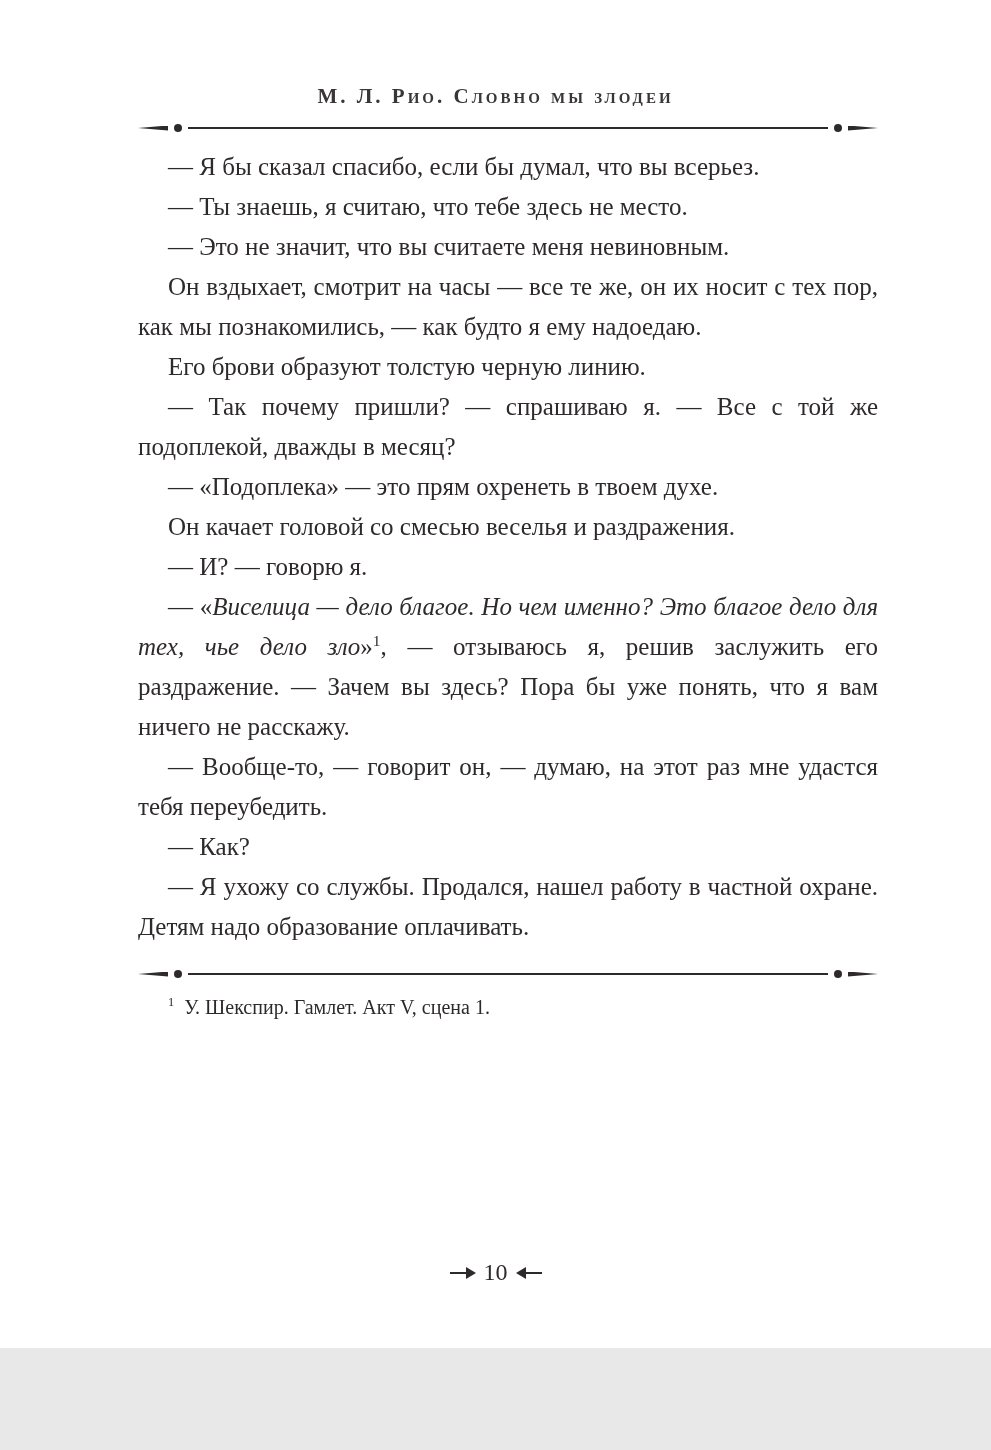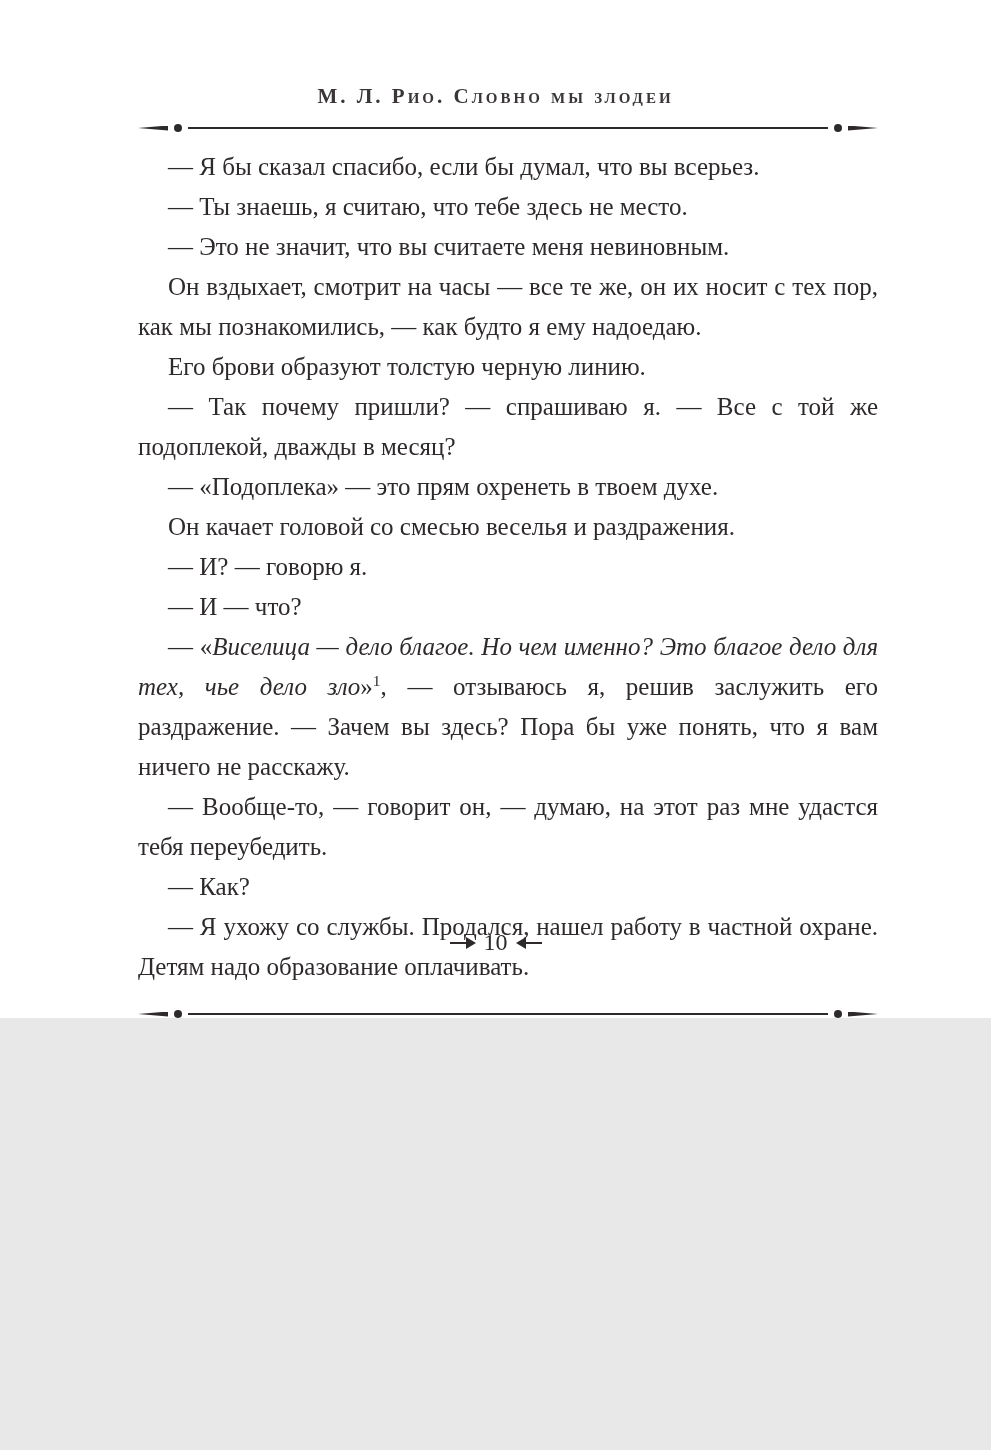--- a/index.html
+++ b/index.html
@@ -3,21 +3,21 @@
 <meta charset="utf-8">
 <style>
   html, body {
     margin: 0;
     padding: 0;
     background: #e8e8e8;
   }
   .page {
     position: relative;
     width: 991px;
-    height: 1018px;
+    height: 1348px;
     margin: 0 auto;
     background: #ffffff;
     font-family: "Liberation Serif", "DejaVu Serif", serif;
     color: #2e2a2b;
     box-sizing: border-box;
     overflow: hidden;
   }
   
   .running-head {
     padding-top: 84px;
@@ -132,21 +132,20 @@
   <div class="page-body">
       <p><span>— Я бы сказал спасибо, если бы думал, что вы всерьез.</span></p>
       <p><span>— Ты знаешь, я считаю, что тебе здесь не место.</span></p>
       <p><span>— Это не значит, что вы считаете меня невиновным.</span></p>
       <p><span>Он вздыхает, смотрит на часы — все те же, он их носит с тех пор, как мы познакомились, — как будто я ему надоедаю.</span></p>
       <p><span>Его брови образуют толстую черную линию.</span></p>
       <p><span>— Так почему пришли? — спрашиваю я. — Все с той же подоплекой, дважды в месяц?</span></p>
       <p><span>— «Подоплека» — это прям охренеть в твоем духе.</span></p>
       <p><span>Он качает головой со смесью веселья и раздражения.</span></p>
       <p><span>— И? — говорю я.</span></p>
-      <p><span>— И — что?</span></p>
       <p><span>— «</span><span class="italic">Виселица — дело благое. Но чем именно? Это благое дело для тех, чье дело зло</span><span>»</span><sup>1</sup><span>, — отзываюсь я, решив заслужить его раздражение. — Зачем вы здесь? Пора бы уже понять, что я вам ничего не расскажу.</span></p>
       <p><span>— Вообще-то, — говорит он, — думаю, на этот раз мне удастся тебя переубедить.</span></p>
       <p><span>— Как?</span></p>
       <p><span>— Я ухожу со службы. Продался, нашел работу в частной охране. Детям надо образование оплачивать.</span></p>
     </div>
 
   <div class="divider footnote-divider">
     <span class="cap left"></span>
     <span class="dot"></span>
     <span class="rule"></span>

